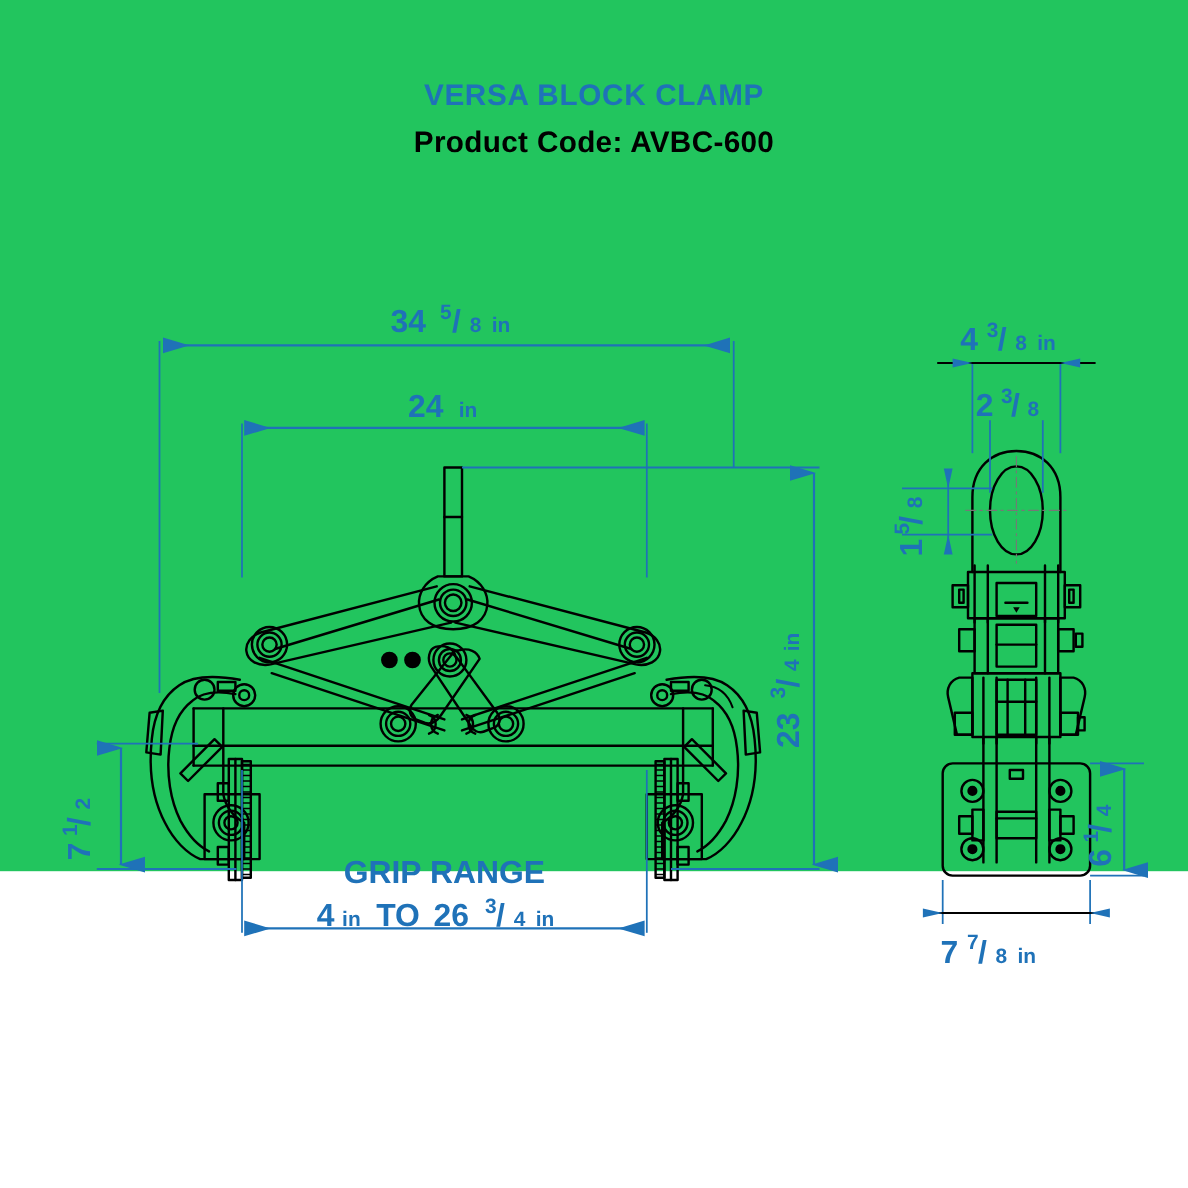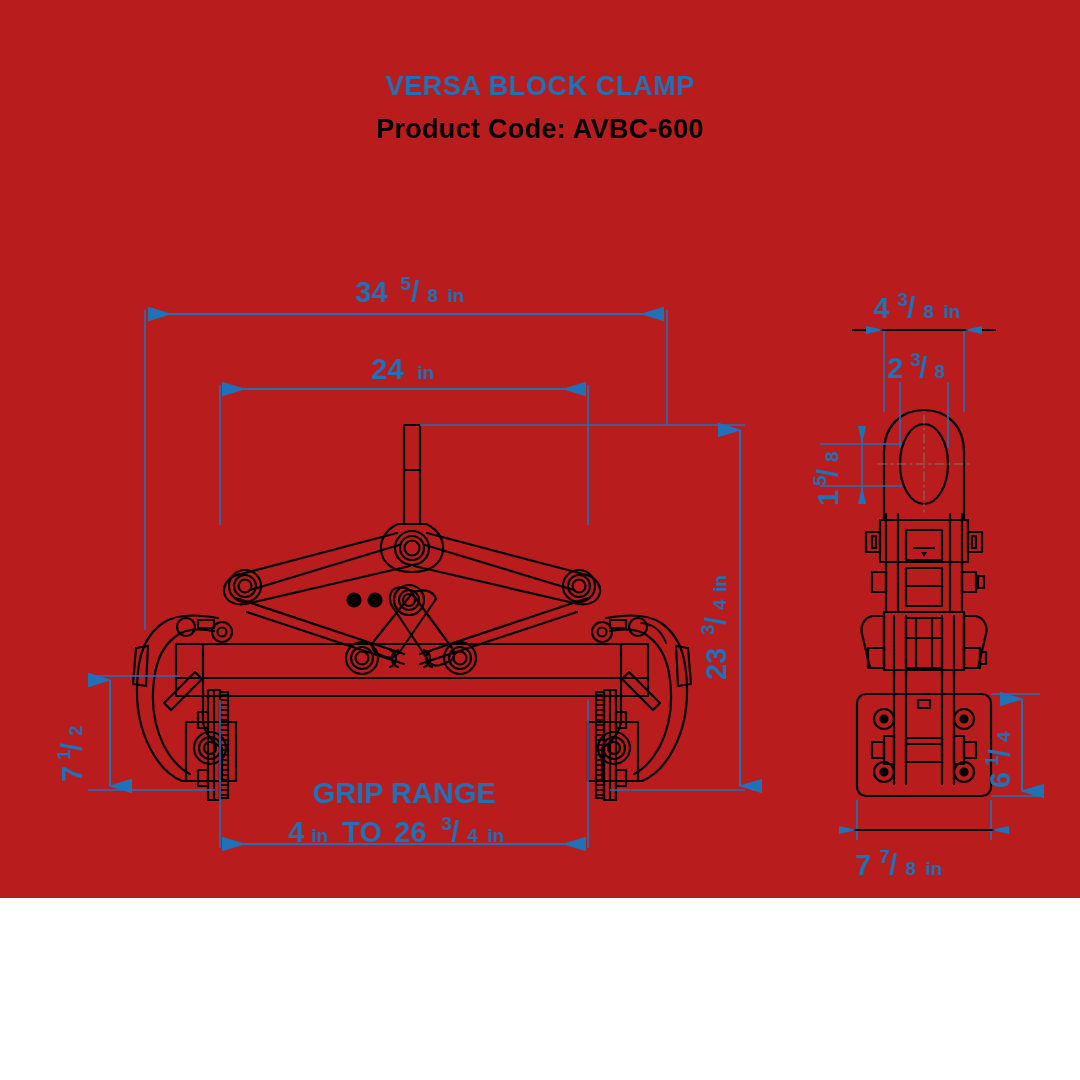--- a/index.html
+++ b/index.html
@@ -11,22 +11,22 @@
   body {
     width: 1080px;
     height: 1080px;
     font-family: "Liberation Sans", sans-serif;
     overflow: hidden;
     position: relative;
   }
   #sheet {
     position: relative;
     width: 1080px;
-    height: 898px;
-    background: #b91c1c;
+    height: 792px;
+    background: #22c55e;
   }
   #sheet svg {
     position: absolute;
     top: 0;
     left: 0;
     width: 1080px;
     height: 1080px;
   }
   .title-blue {
     font-size: 27px;

